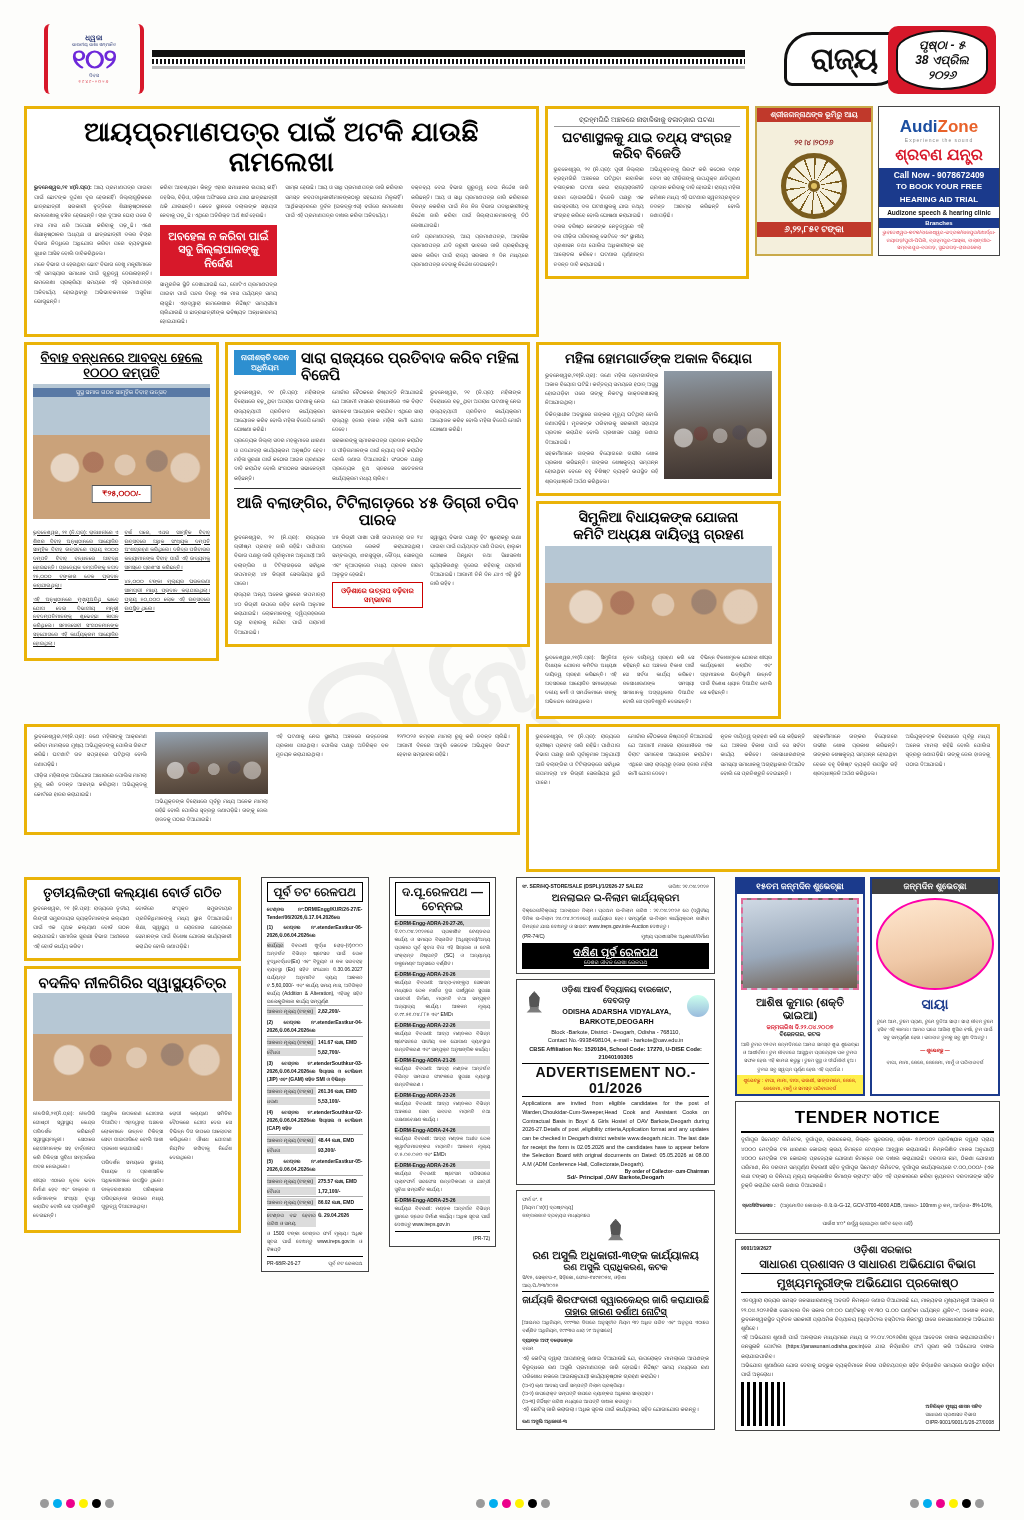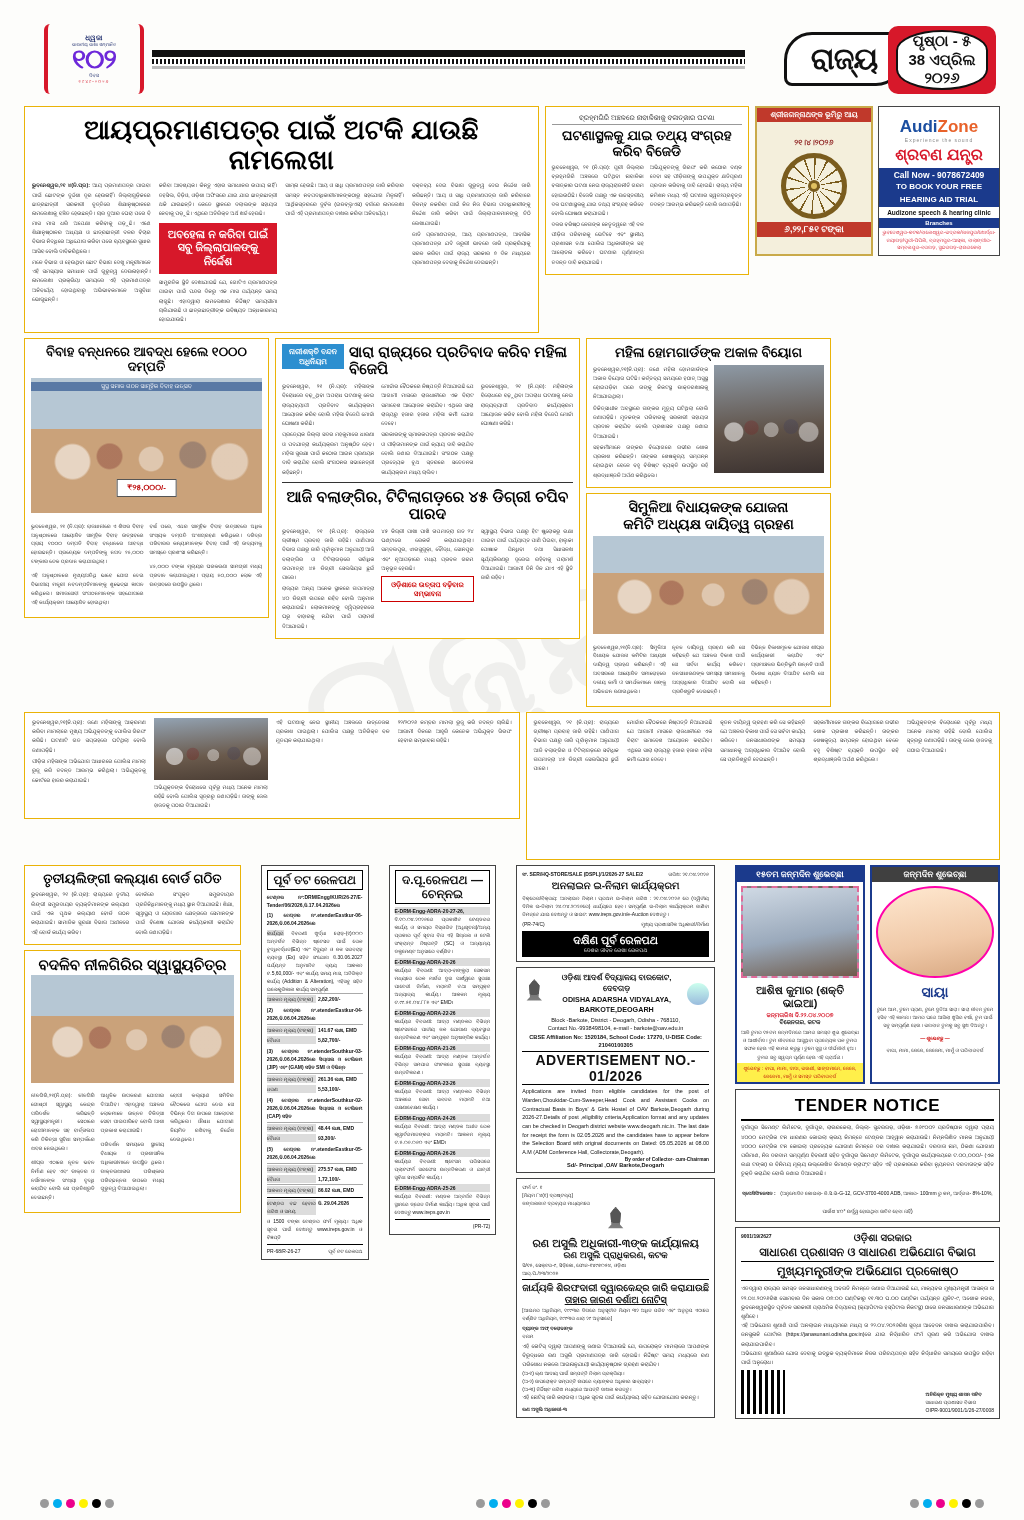--- a/index.html
+++ b/index.html
@@ -41,25 +41,25 @@
     position:absolute; right:4px; top:4px; width:108px; height:68px;
     background:#d7182a; border-radius:10px;
     display:flex; align-items:center; justify-content:center;
   }
   .date-inner {
     width:92px; height:60px; background:#fff; border:2px solid #111;
     border-radius:50%/34%;
     display:flex; flex-direction:column; align-items:center; justify-content:center;
     line-height:1.25;
   }
-  .date-inner div { font-size:15px; font-weight:bold; color:#111; }
+  .date-inner div { font-size:12px; font-weight:bold; color:#111;font-style:italic; }
 
   
   .body-grid { position:relative; margin:6px 24px 0 24px; }
-  .box { border:1px solid #eab308; background:#fff; }
+  .box { border:3px solid #eab308; background:#fff; }
   .hl { font-weight:bold; color:#000; text-align:center; line-height:1.12; }
   .kicker { font-size:7px; text-align:center; color:#111; padding:2px 2px 1px; line-height:1.2;}
   .para { font-size:5.4px; line-height:1.72; text-align:justify; color:#222; margin:0 0 2px 0;
           word-spacing:-0.3px; hyphens:auto; }
   .redbox {
     background:#d7182a; color:#fff; font-weight:bold; text-align:center;
     font-size:11px; line-height:1.25; padding:5px 4px; margin:4px 0;
   }
   .photo { background:linear-gradient(160deg,#9fb6c8,#cdd8dd 45%,#b9a892); position:relative; overflow:hidden; }
   .photo.people { background:linear-gradient(180deg,#b6c7d4 0 38%, #caa27a 38% 100%); }
@@ -229,21 +229,21 @@
         <div class="free" style="padding-top:0">HEARING AID TRIAL</div>
         <div class="clinic">Audizone speech &amp; hearing clinic</div>
         <div class="clinic" style="background:#1b3a8c;color:#fff;font-size:6px">Branches</div>
         <div class="br">ଭୁବନେଶ୍ୱର-କଟକ/ବାଲେଶ୍ୱର-ଭଦ୍ରକ/ଜାଜପୁର/ଖୋର୍ଦ୍ଧା-ନୟାଗଡ଼/ପୁରୀ-ପିପିଲି, ବ୍ରହ୍ମପୁର-ଆସ୍କା, ବାଲାଙ୍ଗୀର-ସମ୍ବଲପୁର-ବରଗଡ଼, ସୁନ୍ଦରଗଡ଼-ରାଉରକେଲା</div>
       </div>
     </div>
   </div>
 
   <div class="body-grid" style="display:flex; gap:6px; align-items:flex-start; margin-top:5px;">
 
-    <div class="box" style="width:245px; padding:5px 6px;">
+    <div class="box" style="width:195px; padding:5px 6px;text-decoration:underline;">
       <div class="hl" style="font-size:13px; padding:1px 0 4px;">ବିବାହ ବନ୍ଧନରେ ଆବଦ୍ଧ ହେଲେ ୧୦୦୦ ଦମ୍ପତି</div>
       <div class="photo people" style="height:135px; position:relative;">
         <div style="position:absolute;top:4px;left:0;right:0;text-align:center;font-size:6px;color:#fff;background:rgba(40,80,140,.65);padding:1px;">ସୁସ୍ଥ ସମାଜ ଗଠନ ସାମୂହିକ ବିବାହ ଉତ୍ସବ</div>
         <div style="position:absolute;bottom:16px;left:50%;transform:translateX(-50%);background:#fff;border:1px solid #555;font-size:8px;font-weight:bold;padding:3px 10px;color:#b00;">₹୨୫,୦୦୦/-</div>
       </div>
       <div style="display:flex; gap:6px; margin-top:3px;">
         <div style="flex:1;">
           <p class="cap">ଭୁବନେଶ୍ୱର, ୨୧ (ନି.ପ୍ର): ରାଜଧାନୀରେ ଏ ଶିଖର ବିବାହ ଅନୁଷ୍ଠାନରେ ଆୟୋଜିତ ସାମୂହିକ ବିବାହ ଉତ୍ସବରେ ପ୍ରାୟ ୧୦୦୦ ଦମ୍ପତି ବିବାହ ବନ୍ଧନରେ ଆବଦ୍ଧ ହୋଇଛନ୍ତି। ପ୍ରତ୍ୟେକ ଦମ୍ପତିଙ୍କୁ ନଗଦ ୨୫,୦୦୦ ଟଙ୍କାର ଚେକ ପ୍ରଦାନ କରାଯାଇଥିଲା।</p>
           <p class="cap">ଏହି ଅନୁଷ୍ଠାନରେ ମୁଖ୍ୟଅତିଥି ଭାବେ ଯୋଗ ଦେଇ ବିଭାଗୀୟ ମନ୍ତ୍ରୀ ନବଦମ୍ପତିମାନଙ୍କୁ ଶୁଭେଚ୍ଛା ଜ୍ଞାପନ କରିଥିଲେ। ସମାଜସେବୀ ସଂଗଠନମାନଙ୍କ ସହଯୋଗରେ ଏହି କାର୍ଯ୍ୟକ୍ରମ ଆୟୋଜିତ ହୋଇଥିଲା।</p>
         </div>
@@ -504,21 +504,21 @@
         <div style="display:flex;justify-content:space-between;">
           <span class="small-od bold-en">ସଂ. SER/HQ-STORE/SALE (DSPL)/1/2026-27 SALE/2</span>
           <span class="small-od">ତାରିଖ: ୨୧.୦୪.୨୦୨୬</span>
         </div>
         <div class="ad-center" style="font-size:10px;font-weight:bold;padding:2px 0;">ଅନଲାଇନ ଇ-ନିଲାମ କାର୍ଯ୍ୟକ୍ରମ</div>
         <div class="small-od">ବିକ୍ରେତା/ବିକ୍ରୟ: ଅନଲାଇନ ନିଲାମ। ପ୍ରଥମ ଇ-ନିଲାମ ତାରିଖ : ୨୧.୦୪.୨୦୨୬ ରେ (ଦ୍ୱିତୀୟ ଦିନିକ ଇ-ନିଲାମ ୨୪.୦୪.୨୦୨୬ରେ) ଧାର୍ଯ୍ୟରେ ହେବ। ସମ୍ପୂର୍ଣ୍ଣ ଇ-ନିଲାମ କାର୍ଯ୍ୟକ୍ରମ ଜାଣିବା ନିମନ୍ତେ ଯାଇ ଦେଖନ୍ତୁ ଓ ସାଇଟ: www.ireps.gov.in/e-Auction ଦେଖନ୍ତୁ।</div>
         <div style="display:flex;justify-content:space-between;margin-top:2px;">
           <span class="small-od">(PR-74/C)</span>
           <span class="small-od">ମୁଖ୍ୟ ପ୍ରଶାସନିକ ଅଧିକାରୀ/ନିର୍ମାଣ</span>
         </div>
-        <div style="background:#000;color:#fff;text-align:center;margin-top:3px;padding:3px;">
+        <div style="background:#000;color:#fff;text-align:center;margin-top:3px;padding:3px;text-decoration:underline;">
           <div style="font-size:11px;font-weight:bold;">ଦକ୍ଷିଣ ପୂର୍ବ ରେଳପଥ</div>
           <div style="font-size:5.5px;">ଦେଶର ଜୀବନ ରେଖା ରେଳପଥ</div>
         </div>
       </div>
 
       <div class="ad" style="padding:4px 5px; margin-top:5px;">
         <div style="display:flex;align-items:center;gap:4px;">
           <div class="emblem"></div>
           <div style="flex:1;">
             <div class="ad-title-en" style="font-size:8px;">ଓଡ଼ିଶା ଆଦର୍ଶ ବିଦ୍ୟାଳୟ ବାରକୋଟ, ଦେବଗଡ଼</div>

